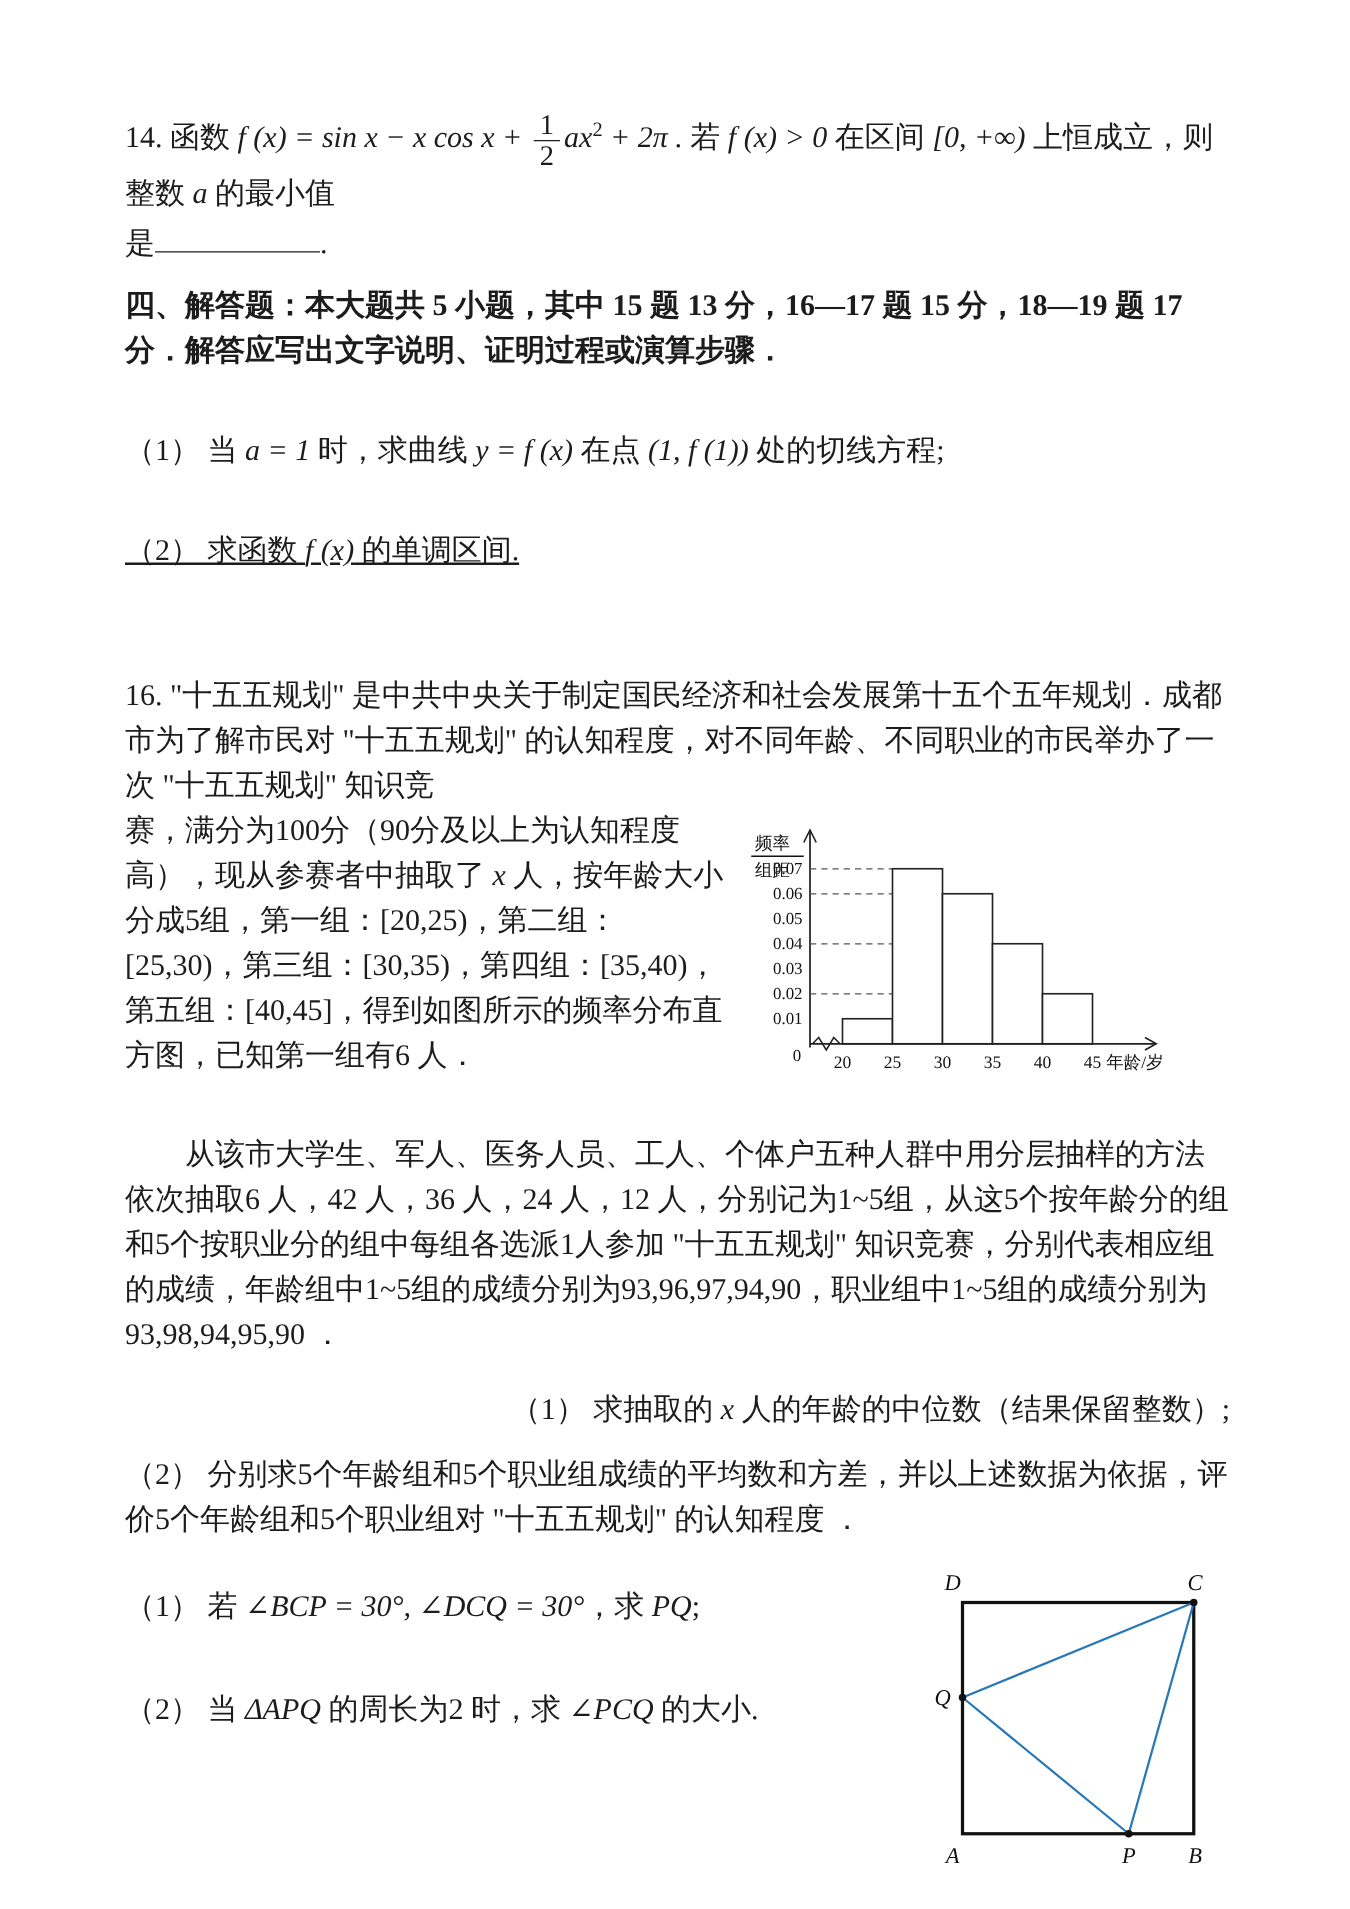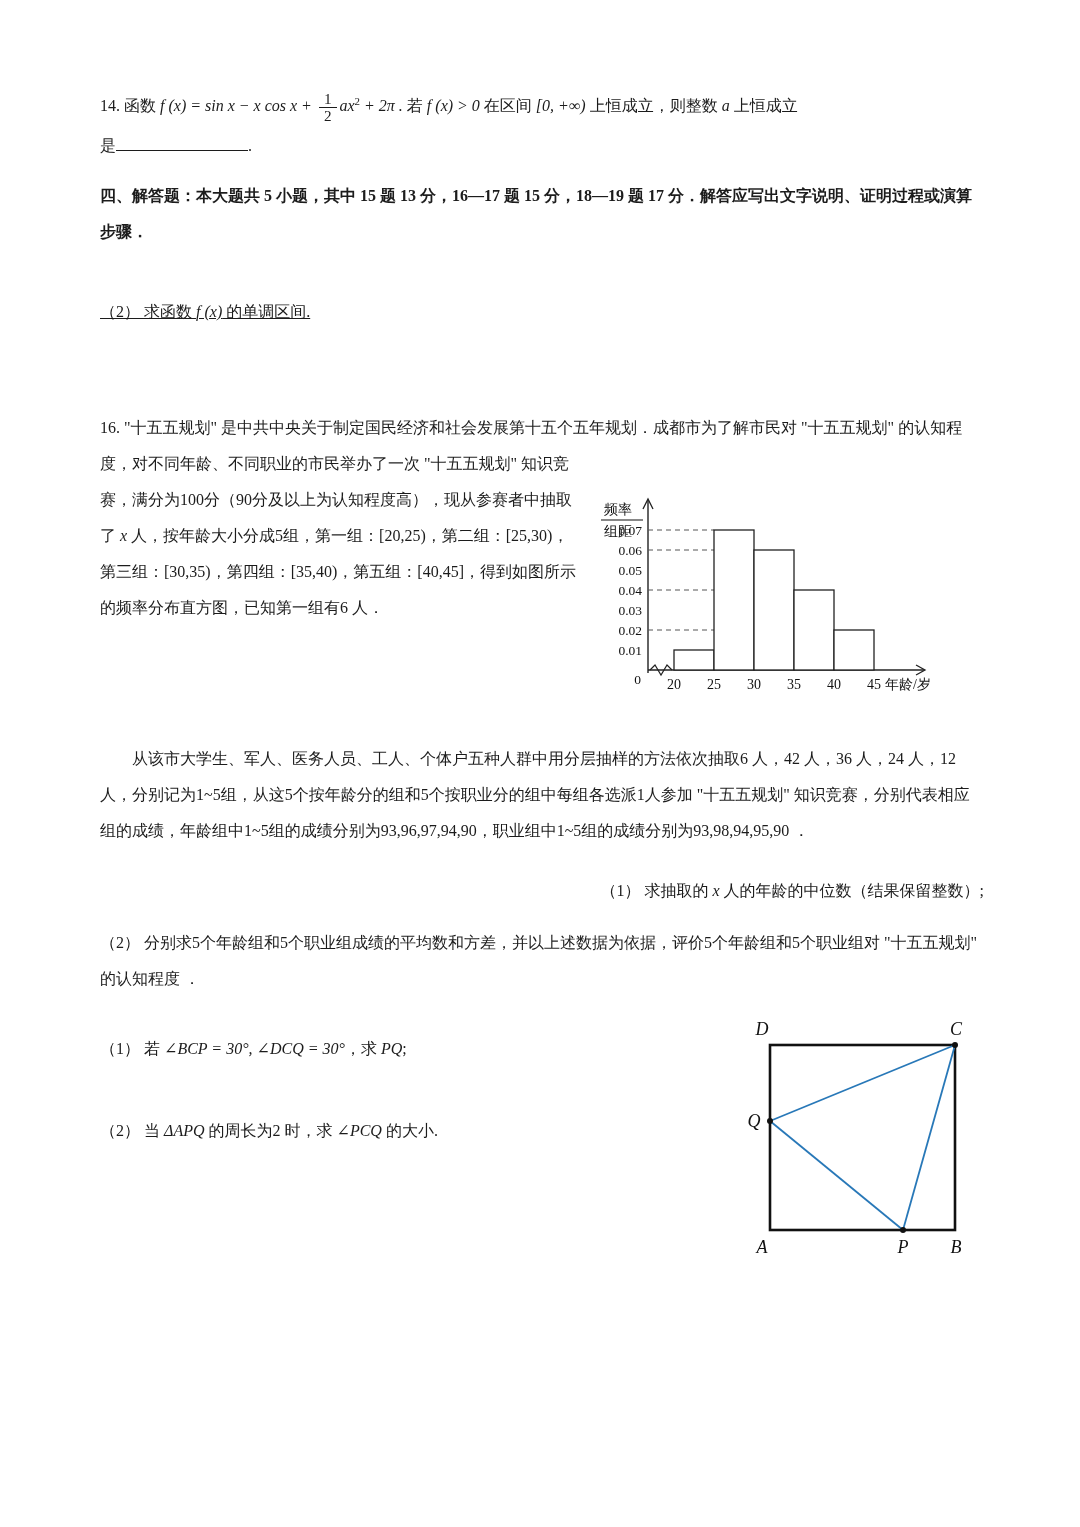--- a/index.html
+++ b/index.html
@@ -3,21 +3,21 @@
 <meta charset="utf-8">
 <style>
   *{margin:0;padding:0;box-sizing:border-box;}
   html,body{background:#ffffff;}
   body{
     width:1080px;height:1527px;overflow:hidden;
     color:#1c1c1c;
     font-family:"Liberation Serif","DejaVu Serif",serif;
   }
   .page{padding:88px 96px 0 100px;}
-  .line{font-size:16px;line-height:36px;}
+  .line{font-size:24px;line-height:36px;}
   .sg-c{font-family:"Liberation Serif","DejaVu Serif",serif;font-style:normal;}
   .sg-m{font-family:"Liberation Serif","DejaVu Serif",serif;font-style:italic;}
   .sg-n{font-family:"Liberation Serif","DejaVu Serif",serif;font-style:normal;text-align:center;}
   .sg-b{font-family:"Liberation Serif","DejaVu Serif",serif;font-weight:700;}
   .sg-sup{font-family:"Liberation Serif",serif;font-size:0.68em;vertical-align:super;line-height:0;}
   .frac{display:inline-flex;flex-direction:column;align-items:center;vertical-align:middle;
         font-family:"Liberation Serif",serif;line-height:1.05;margin:0 3px;font-size:0.95em;}
   .frac .num{display:block;padding:0 5px;}
   .frac .den{display:block;border-top:1.3px solid #1c1c1c;padding:0 5px;}
   .blank{display:inline-block;border-bottom:1.4px solid #1c1c1c;height:1.05em;vertical-align:baseline;}
@@ -41,25 +41,26 @@
   .fig-label{font-style:italic;font-size:18px;fill:#111;}
 </style>
 </head>
 <body>
 
 <div class="page">
 
   <p class="line q14-1"><span class="sg-c">14. 函数 </span><span class="sg-m">f (x) = sin x − x cos x + </span><span class="frac">
         <span class="num">1</span>
         <span class="den">2</span>
-      </span><span class="sg-m">ax</span><span class="sg-sup">2</span><span class="sg-m"> + 2π . </span><span class="sg-c">若 </span><span class="sg-m">f (x) &gt; 0 </span><span class="sg-c">在区间 </span><span class="sg-m">[0, +∞)</span><span class="sg-c"> 上恒成立，则整数 </span><span class="sg-m">a</span><span class="sg-c"> 上恒成立</span></p>
+      </span><span class="sg-m">ax</span><span class="sg-sup">2</span><span class="sg-m"> + 2π . </span><span class="sg-c">若 </span><span class="sg-m">f (x) &gt; 0 </span><span class="sg-c">在区间 </span><span class="sg-m">[0, +∞)</span><span class="sg-c"> 上恒成立，则整数 </span><span class="sg-m">a</span><span class="sg-c"> 的最小值</span></p>
   <p class="line q14-2"><span class="sg-c">是</span><span class="blank" style="width: 132px;"></span><span class="sg-c">.</span></p>
 
   <p class="line sec-header"><span class="sg-b">四、解答题：本大题共 5 小题，其中 15 题 13 分，16—17 题 15 分，18—19 题 17 分．解答应写出文字说明、证明过程或演算步骤．</span></p>
 
+  <p class="line q15p1"><span class="sg-c">（1） 当 </span><span class="sg-m">a = 1</span><span class="sg-c"> 时，求曲线 </span><span class="sg-m">y = f (x)</span><span class="sg-c"> 在点 </span><span class="sg-m">(1, f (1))</span><span class="sg-c"> 处的切线方程;</span></p>
   <p class="line q15p2"><span class="sg-c">（2） 求函数 </span><span class="sg-m">f (x)</span><span class="sg-c"> 的单调区间.</span></p>
 
   <div>
     <p class="line"><span class="sg-c">16. "十五五规划" 是中共中央关于制定国民经济和社会发展第十五个五年规划．成都市为了解市民对 "十五五规划" 的认知程度，对不同年龄、不同职业的市民举办了一次 "十五五规划" 知识竞</span></p>
     <div class="q16-flow">
       <div class="chart-box">
         <svg width="400" height="228" viewBox="0 0 400 228">
             <line x1="64" y1="186" x2="340" y2="186" stroke="#222" stroke-width="1.4"></line>
             <line x1="64" y1="189" x2="64" y2="16" stroke="#222" stroke-width="1.4"></line>
             <path d="M332,181 L341,186 L332,191" fill="none" stroke="#222" stroke-width="1.3"></path>

